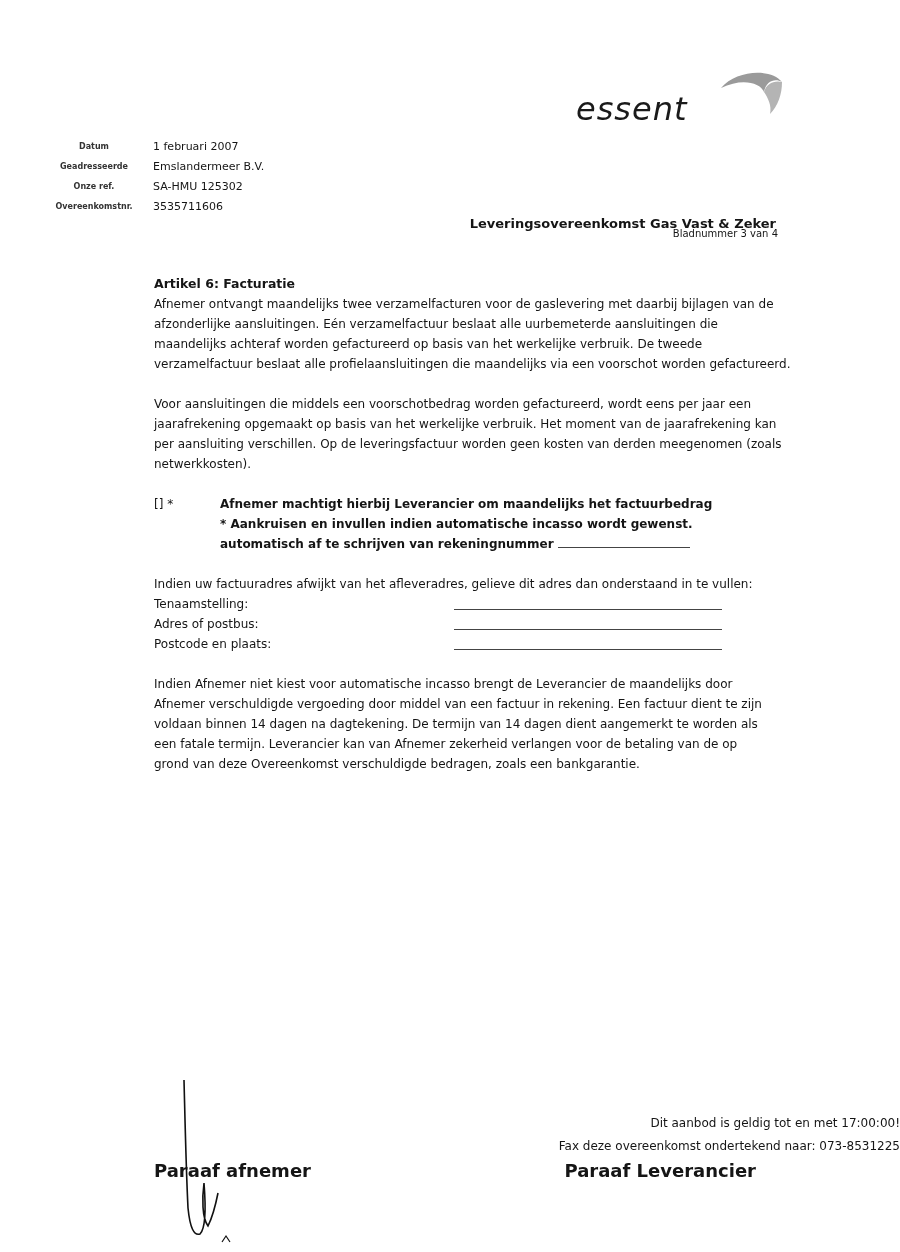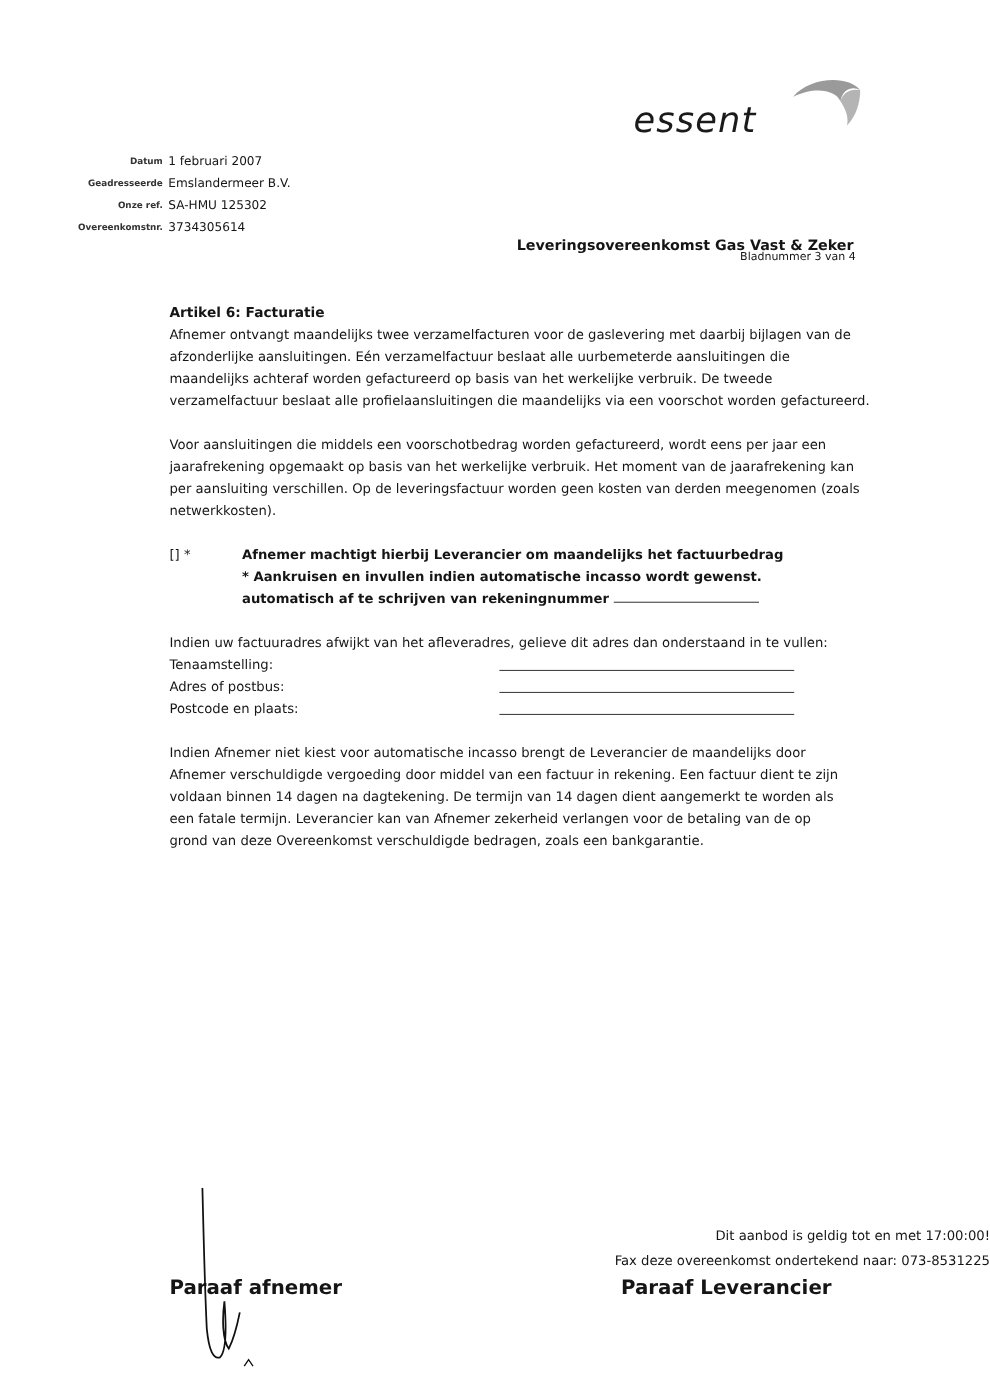--- a/index.html
+++ b/index.html
@@ -5,21 +5,21 @@
   html, body { margin:0; padding:0; background:#fff; }
   body { width:900px; height:1252px; position:relative; overflow:hidden;
          font-family:"DejaVu Sans", sans-serif; color:#151515; }
   .abs { position:absolute; }
   .logo-wrap { left:576px; top:68px; width:210px; height:68px; }
   .logo-text { position:absolute; left:0; top:22px; font-family:"DejaVu Sans", sans-serif;
                font-weight:normal; font-style:italic; font-size:32px; letter-spacing:1px; color:#1a1a1a; }
   .logo-swoosh { position:absolute; left:140px; top:0; }
   .meta { left:40px; top:136px; font-size:11px; }
   .meta-row { display:flex; height:20px; align-items:center; }
-  .meta-label { width:108px; text-align:right; font-size:8px; font-weight:bold; color:#333; padding-right:5px; }
+  .meta-label { width:108px; text-align:center; font-size:8px; font-weight:bold; color:#333; padding-right:5px; }
   .meta-value { font-size:11px; }
   .heading { right:124px; top:216px; font-weight:bold; font-size:13px; text-align:right; }
   .pagenum { right:122px; top:228px; font-size:10px; }
   .content { left:154px; top:274px; width:640px; font-size:12px; line-height:20px; }
   .para { margin:0 0 20px 0; }
   .art-title { font-weight:bold; font-size:12.5px; }
   .checkbox-row { display:flex; margin-bottom:20px; }
   .cb-mark { width:66px; }
   .cb-text { flex:1;font-weight:bold; }
   .blank { display:inline-block; width:132px; border-bottom:1px solid #444; height:12px; vertical-align:baseline; }
@@ -49,21 +49,21 @@
   <div class="meta-row">
     <span class="meta-label">Geadresseerde</span>
     <span class="meta-value">Emslandermeer B.V.</span>
   </div>
   <div class="meta-row">
     <span class="meta-label">Onze ref.</span>
     <span class="meta-value">SA-HMU 125302</span>
   </div>
   <div class="meta-row">
     <span class="meta-label">Overeenkomstnr.</span>
-    <span class="meta-value">3734305614</span>
+    <span class="meta-value">3535711606</span>
   </div>
 </div>
 
 <div class="abs heading">Leveringsovereenkomst Gas Vast &amp; Zeker</div>
 <div class="abs pagenum">Bladnummer 3 van  4</div>
 
 <div class="abs content">
   <div class="art-title">Artikel 6: Facturatie</div>
   <p class="para">Afnemer ontvangt maandelijks twee verzamelfacturen voor de gaslevering met daarbij bijlagen van de afzonderlijke aansluitingen. Eén verzamelfactuur beslaat alle uurbemeterde aansluitingen die maandelijks achteraf worden gefactureerd op basis van het werkelijke verbruik. De tweede verzamelfactuur beslaat alle profielaansluitingen die maandelijks via een voorschot worden gefactureerd.</p>
   <p class="para">Voor aansluitingen die middels een voorschotbedrag worden gefactureerd, wordt eens per jaar een jaarafrekening opgemaakt op basis van het werkelijke verbruik. Het moment van de jaarafrekening kan per aansluiting verschillen. Op de leveringsfactuur worden geen kosten van derden meegenomen (zoals netwerkkosten).</p>

